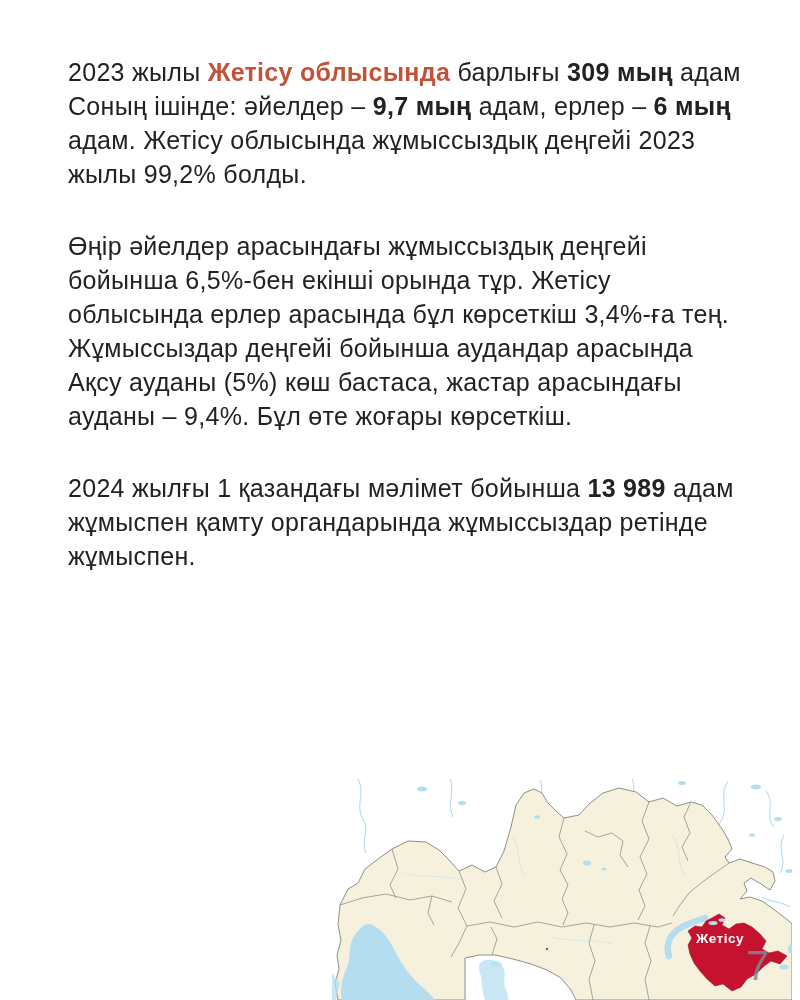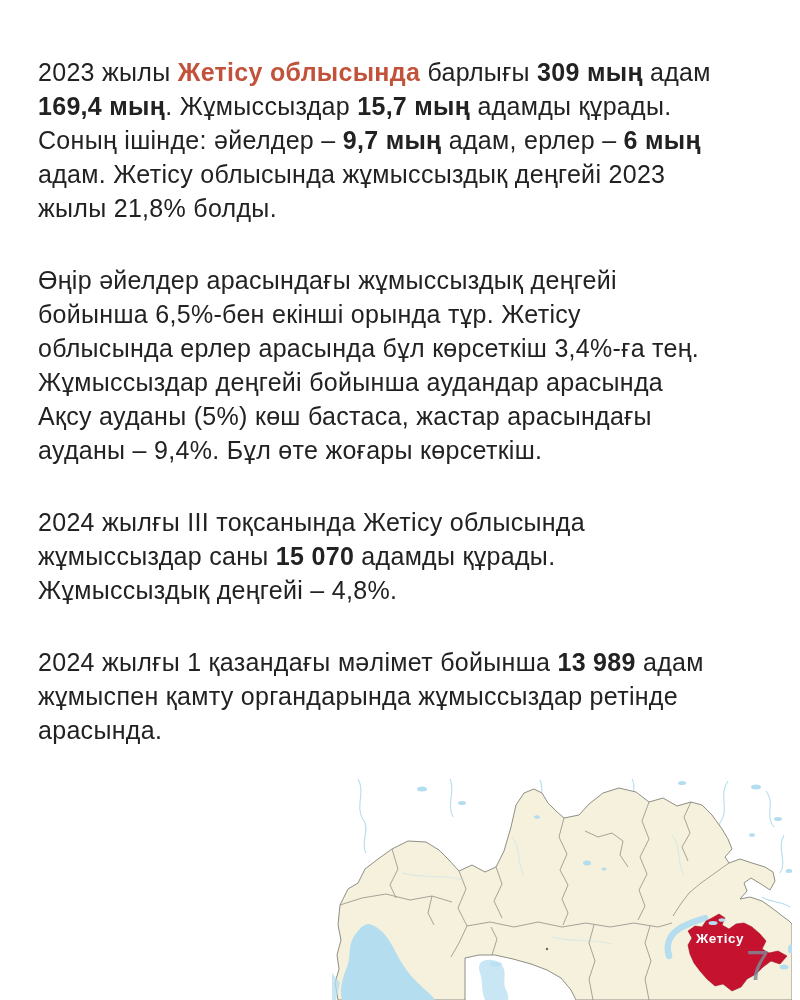--- a/index.html
+++ b/index.html
@@ -24,21 +24,21 @@
     position:absolute;
     left:38px;top:55px;width:730px;
   }
   .article p{
     margin:0 0 38px 0;
     font-size:25px;
     line-height:34px;
     letter-spacing:.3px;
     color:var(--text);
   }
-  .ln{display:block;white-space:pre-wrap;}
+  .ln{display:block;white-space:pre-wrap;margin-left:30px;}
   .b{font-weight:bold;}
   .accent{font-weight:bold;color:var(--accent);}
   .map-wrap{
     position:absolute;
     left:332px;top:777px;
     width:460px;height:223px;
   }
   .map-wrap svg{display:block;width:460px;height:223px;}
   .land{fill:var(--map-land);stroke:var(--map-border);stroke-width:1;stroke-linejoin:round;}
   .border{fill:none;stroke:var(--map-border);stroke-width:.8;stroke-linejoin:round;}
@@ -59,42 +59,36 @@
   }
 </style>
 </head>
 <body>
 
 <div class="page">
 
   <main class="article">
       <p>
         <span class="ln"><span>2023 жылы </span><span class="accent">Жетісу облысында</span><span> барлығы </span><span class="b">309 мың</span><span> адам</span></span>
-        <span class="ln"><span class="b">169,4 мың</span><span>. Жұмыссыздар </span><span class="b">15,7 мың</span><span> адамды құрады.</span></span>
         <span class="ln"><span>Соның ішінде: әйелдер – </span><span class="b">9,7 мың</span><span> адам, ерлер – </span><span class="b">6 мың</span></span>
         <span class="ln"><span>адам. Жетісу облысында жұмыссыздық деңгейі 2023</span></span>
-        <span class="ln"><span>жылы 21,8% болды.</span></span>
+        <span class="ln"><span>жылы 99,2% болды.</span></span>
       </p>
       <p>
         <span class="ln"><span>Өңір әйелдер арасындағы жұмыссыздық деңгейі</span></span>
         <span class="ln"><span>бойынша 6,5%-бен екінші орында тұр. Жетісу</span></span>
         <span class="ln"><span>облысында ерлер арасында бұл көрсеткіш 3,4%-ға тең.</span></span>
         <span class="ln"><span>Жұмыссыздар деңгейі бойынша аудандар арасында</span></span>
         <span class="ln"><span>Ақсу ауданы (5%) көш бастаса, жастар арасындағы</span></span>
         <span class="ln"><span>ауданы – 9,4%. Бұл өте жоғары көрсеткіш.</span></span>
       </p>
       <p>
-        <span class="ln"><span>2024 жылғы III тоқсанында Жетісу облысында</span></span>
-        <span class="ln"><span>жұмыссыздар саны </span><span class="b">15 070</span><span> адамды құрады.</span></span>
-        <span class="ln"><span>Жұмыссыздық деңгейі – 4,8%.</span></span>
-      </p>
-      <p>
         <span class="ln"><span>2024 жылғы 1 қазандағы мәлімет бойынша </span><span class="b">13 989</span><span> адам</span></span>
         <span class="ln"><span>жұмыспен қамту органдарында жұмыссыздар ретінде</span></span>
-        <span class="ln"><span>арасында.</span></span>
+        <span class="ln"><span>жұмыспен.</span></span>
       </p>
     </main>
 
   <div class="map-wrap">
     <svg viewBox="0 0 460 223" xmlns="http://www.w3.org/2000/svg">
 
       <g>
         <path class="river" d="M26,2 C34,16 22,30 32,44 C38,54 28,64 34,76"></path>
         <path class="river" d="M118,2 C124,14 114,26 121,40"></path>
         <path class="river" d="M208,3 C214,15 204,27 212,39"></path>

